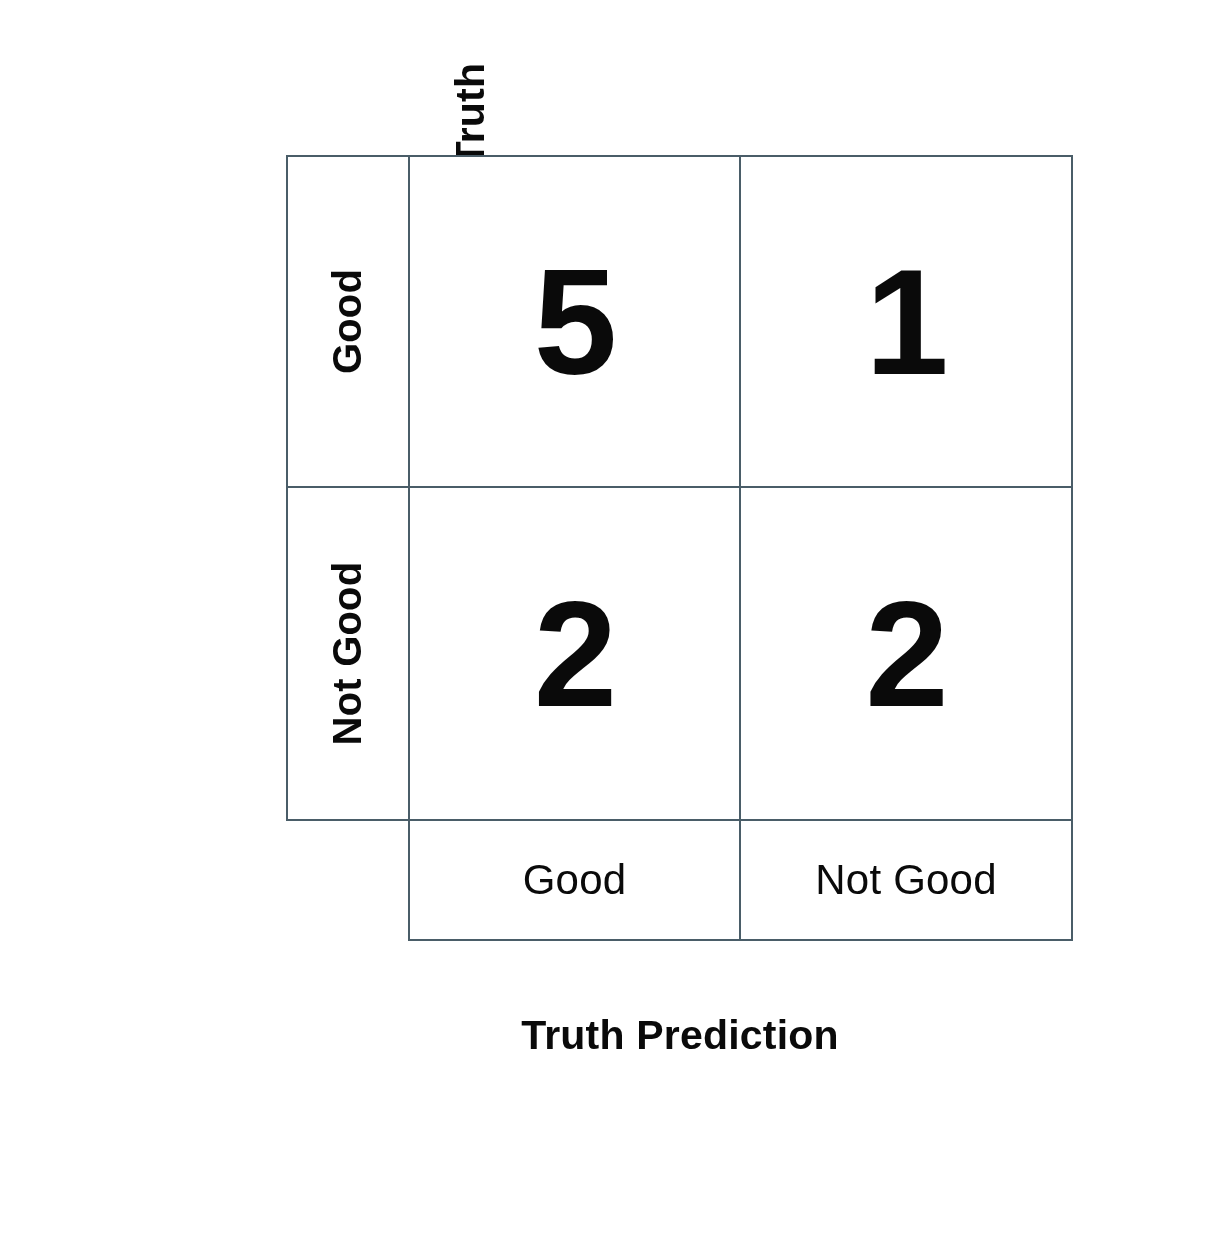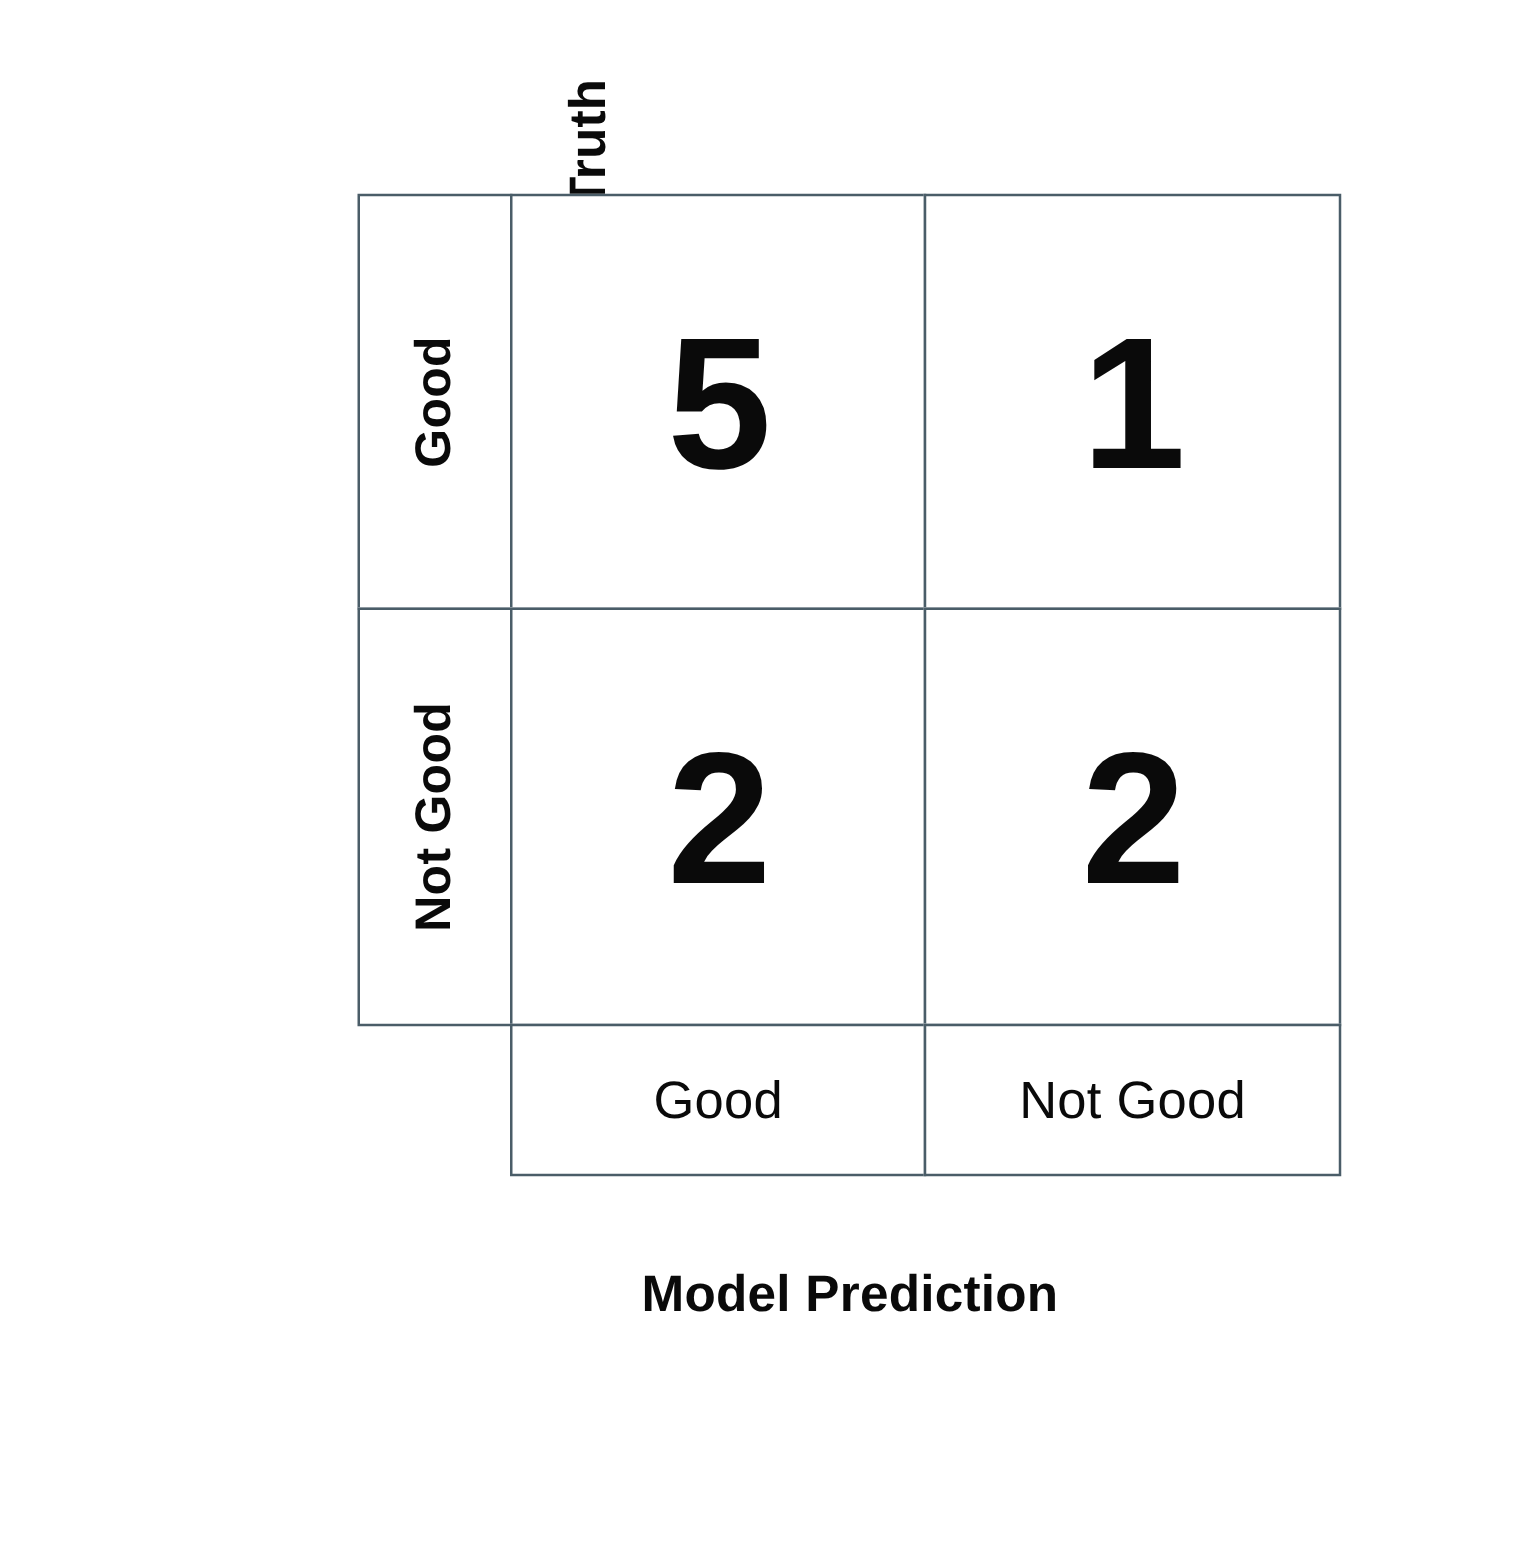--- a/index.html
+++ b/index.html
@@ -151,15 +151,15 @@
 
     <div class="cell value-cell">2</div>
 
   </div>
 
   <div id="column-header-strip">
     <div class="col-label-cell">Good</div>
     <div class="col-label-cell">Not Good</div>
   </div>
 
-  <div id="x-axis-title">Model Prediction</div>
+  <div id="x-axis-title">Truth Prediction</div>
 
 </div>
 
 </body></html>

